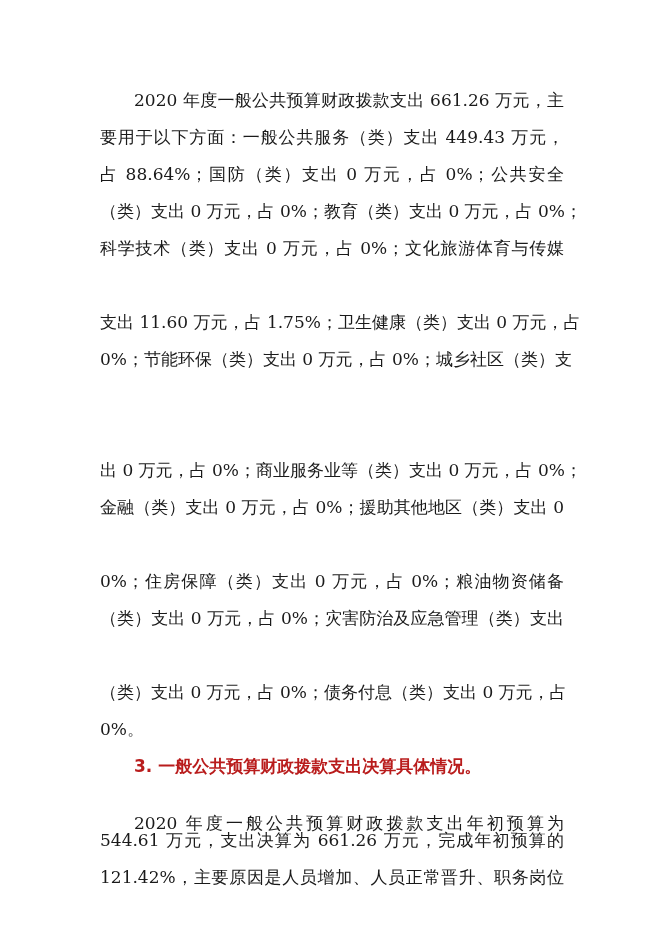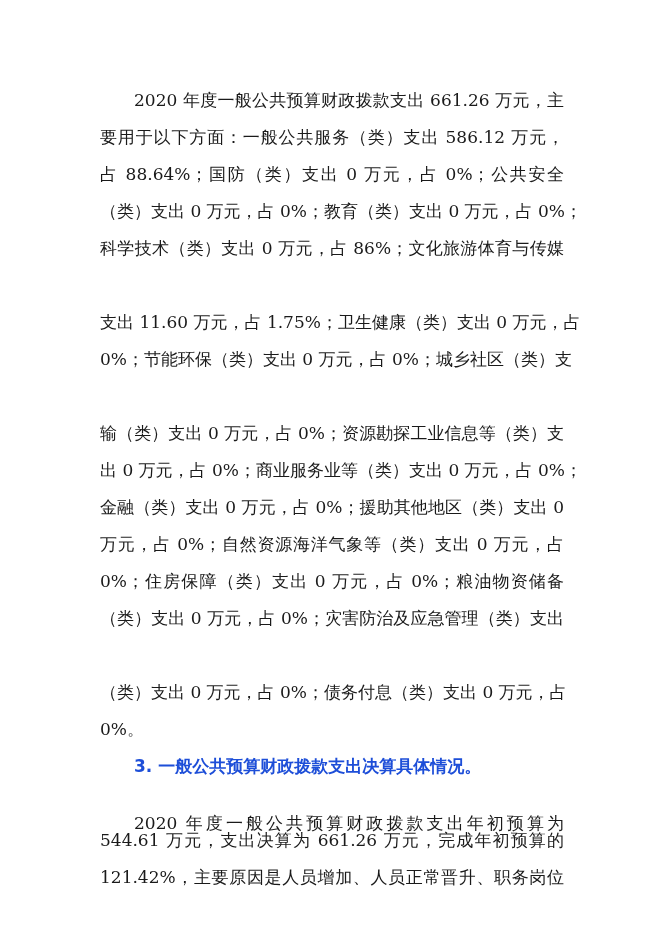--- a/index.html
+++ b/index.html
@@ -21,39 +21,37 @@
     text-align: justify;
     text-align-last: justify;
   }
   .line.indent { left: 134px; width: 430px; }
   .line.last { text-align-last: left; }
   .line.heading {
     left: 134px; width: 430px;
     font-family: "DejaVu Sans", "Liberation Sans", sans-serif;
     font-weight: bold;
     text-align-last: left;
-    color: #1d4ed8;
+    color: #b91c1c;
   }
 </style>
 </head>
 <body>
 
 <div class="page">
 
   <div class="line indent" style="top:87px">2020 年度一般公共预算财政拨款支出 661.26 万元，主</div>
-  <div class="line" style="top:124px">要用于以下方面：一般公共服务（类）支出 586.12 万元，</div>
+  <div class="line" style="top:124px">要用于以下方面：一般公共服务（类）支出 449.43 万元，</div>
   <div class="line" style="top:161px">占 88.64%；国防（类）支出 0 万元，占 0%；公共安全</div>
   <div class="line" style="top:198px">（类）支出 0 万元，占 0%；教育（类）支出 0 万元，占 0%；</div>
-  <div class="line" style="top:235px">科学技术（类）支出 0 万元，占 86%；文化旅游体育与传媒</div>
+  <div class="line" style="top:235px">科学技术（类）支出 0 万元，占 0%；文化旅游体育与传媒</div>
   <div class="line" style="top:309px">支出 11.60 万元，占 1.75%；卫生健康（类）支出 0 万元，占</div>
   <div class="line" style="top:346px">0%；节能环保（类）支出 0 万元，占 0%；城乡社区（类）支</div>
-  <div class="line" style="top:420px">输（类）支出 0 万元，占 0%；资源勘探工业信息等（类）支</div>
   <div class="line" style="top:457px">出 0 万元，占 0%；商业服务业等（类）支出 0 万元，占 0%；</div>
   <div class="line" style="top:494px">金融（类）支出 0 万元，占 0%；援助其他地区（类）支出 0</div>
-  <div class="line" style="top:531px">万元，占 0%；自然资源海洋气象等（类）支出 0 万元，占</div>
   <div class="line" style="top:568px">0%；住房保障（类）支出 0 万元，占 0%；粮油物资储备</div>
   <div class="line" style="top:605px">（类）支出 0 万元，占 0%；灾害防治及应急管理（类）支出</div>
   <div class="line" style="top:679px">（类）支出 0 万元，占 0%；债务付息（类）支出 0 万元，占</div>
   <div class="line last" style="top:716px">0%。</div>
 
   <div class="line heading" style="top:753px">3. 一般公共预算财政拨款支出决算具体情况。</div>
 
   <div class="line indent" style="top:810px">2020 年度一般公共预算财政拨款支出年初预算为</div>
   <div class="line" style="top:827px">544.61 万元，支出决算为 661.26 万元，完成年初预算的</div>
   <div class="line" style="top:864px">121.42%，主要原因是人员增加、人员正常晋升、职务岗位</div>

